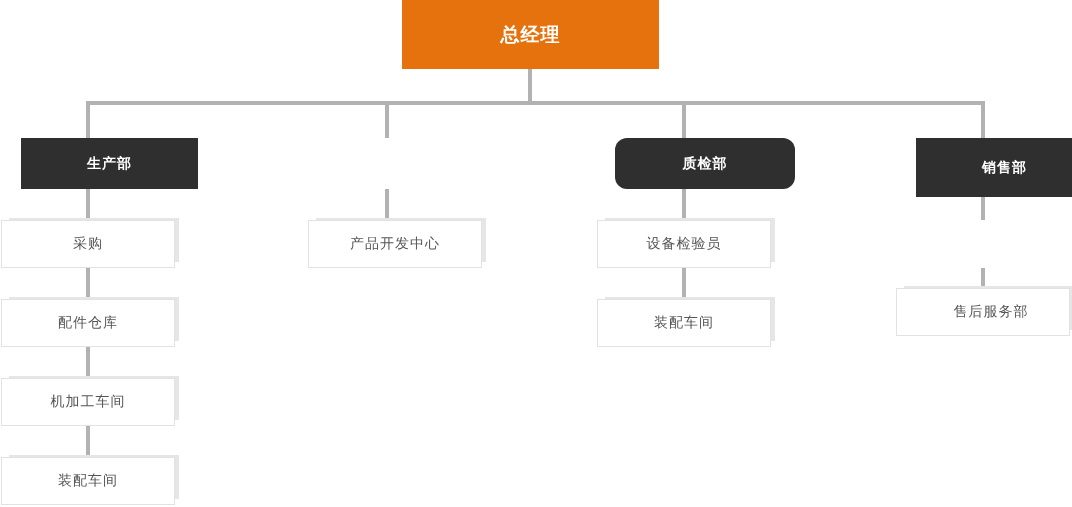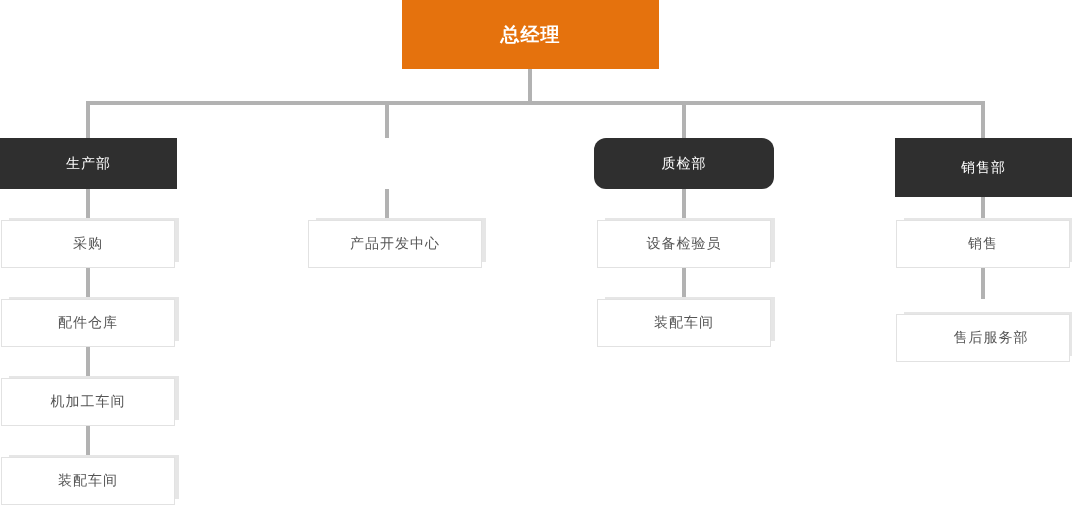--- a/index.html
+++ b/index.html
@@ -38,22 +38,23 @@
     background:var(--root-bg);
     color:var(--light-text);
     font-size:19px;
     font-weight:bold;
     letter-spacing:1px;
   }
   .node-dept{
     background:var(--dept-bg);
     color:var(--light-text);
     font-size:14px;
-    font-weight:normal;
+    font-weight:bold;
     letter-spacing:1px;
+    margin-left:21px;
   }
   .node-child{
     background:#ffffff;
     border:1px solid var(--node-border);
     box-shadow:6px -4px 0 -2px var(--node-shadow);
     color:var(--node-text);
     font-size:14px;
     letter-spacing:1px;
   }
 </style>
@@ -114,20 +115,17 @@
     <span>产品开发中心</span>
   </div>
 
   <div class="node node-child" style="left:597px;top:220px;width:174px;height:48px;">
     <span>设备检验员</span>
   </div>
   <div class="node node-child" style="left:597px;top:299px;width:174px;height:48px;">
     <span>装配车间</span>
   </div>
 
-  <div class="node node-child" style="left:896px;top:220px;width:174px;height:48px;">
-    <span>销售</span>
-  </div>
-  <div class="node node-child" style="left:896px;top:314px;width:174px;height:48px;padding-left:16px;">
+  <div class="node node-child" style="left:896px;top:288px;width:174px;height:48px;padding-left:16px;">
     <span>售后服务部</span>
   </div>
 
 </div>
 
 </body></html>

